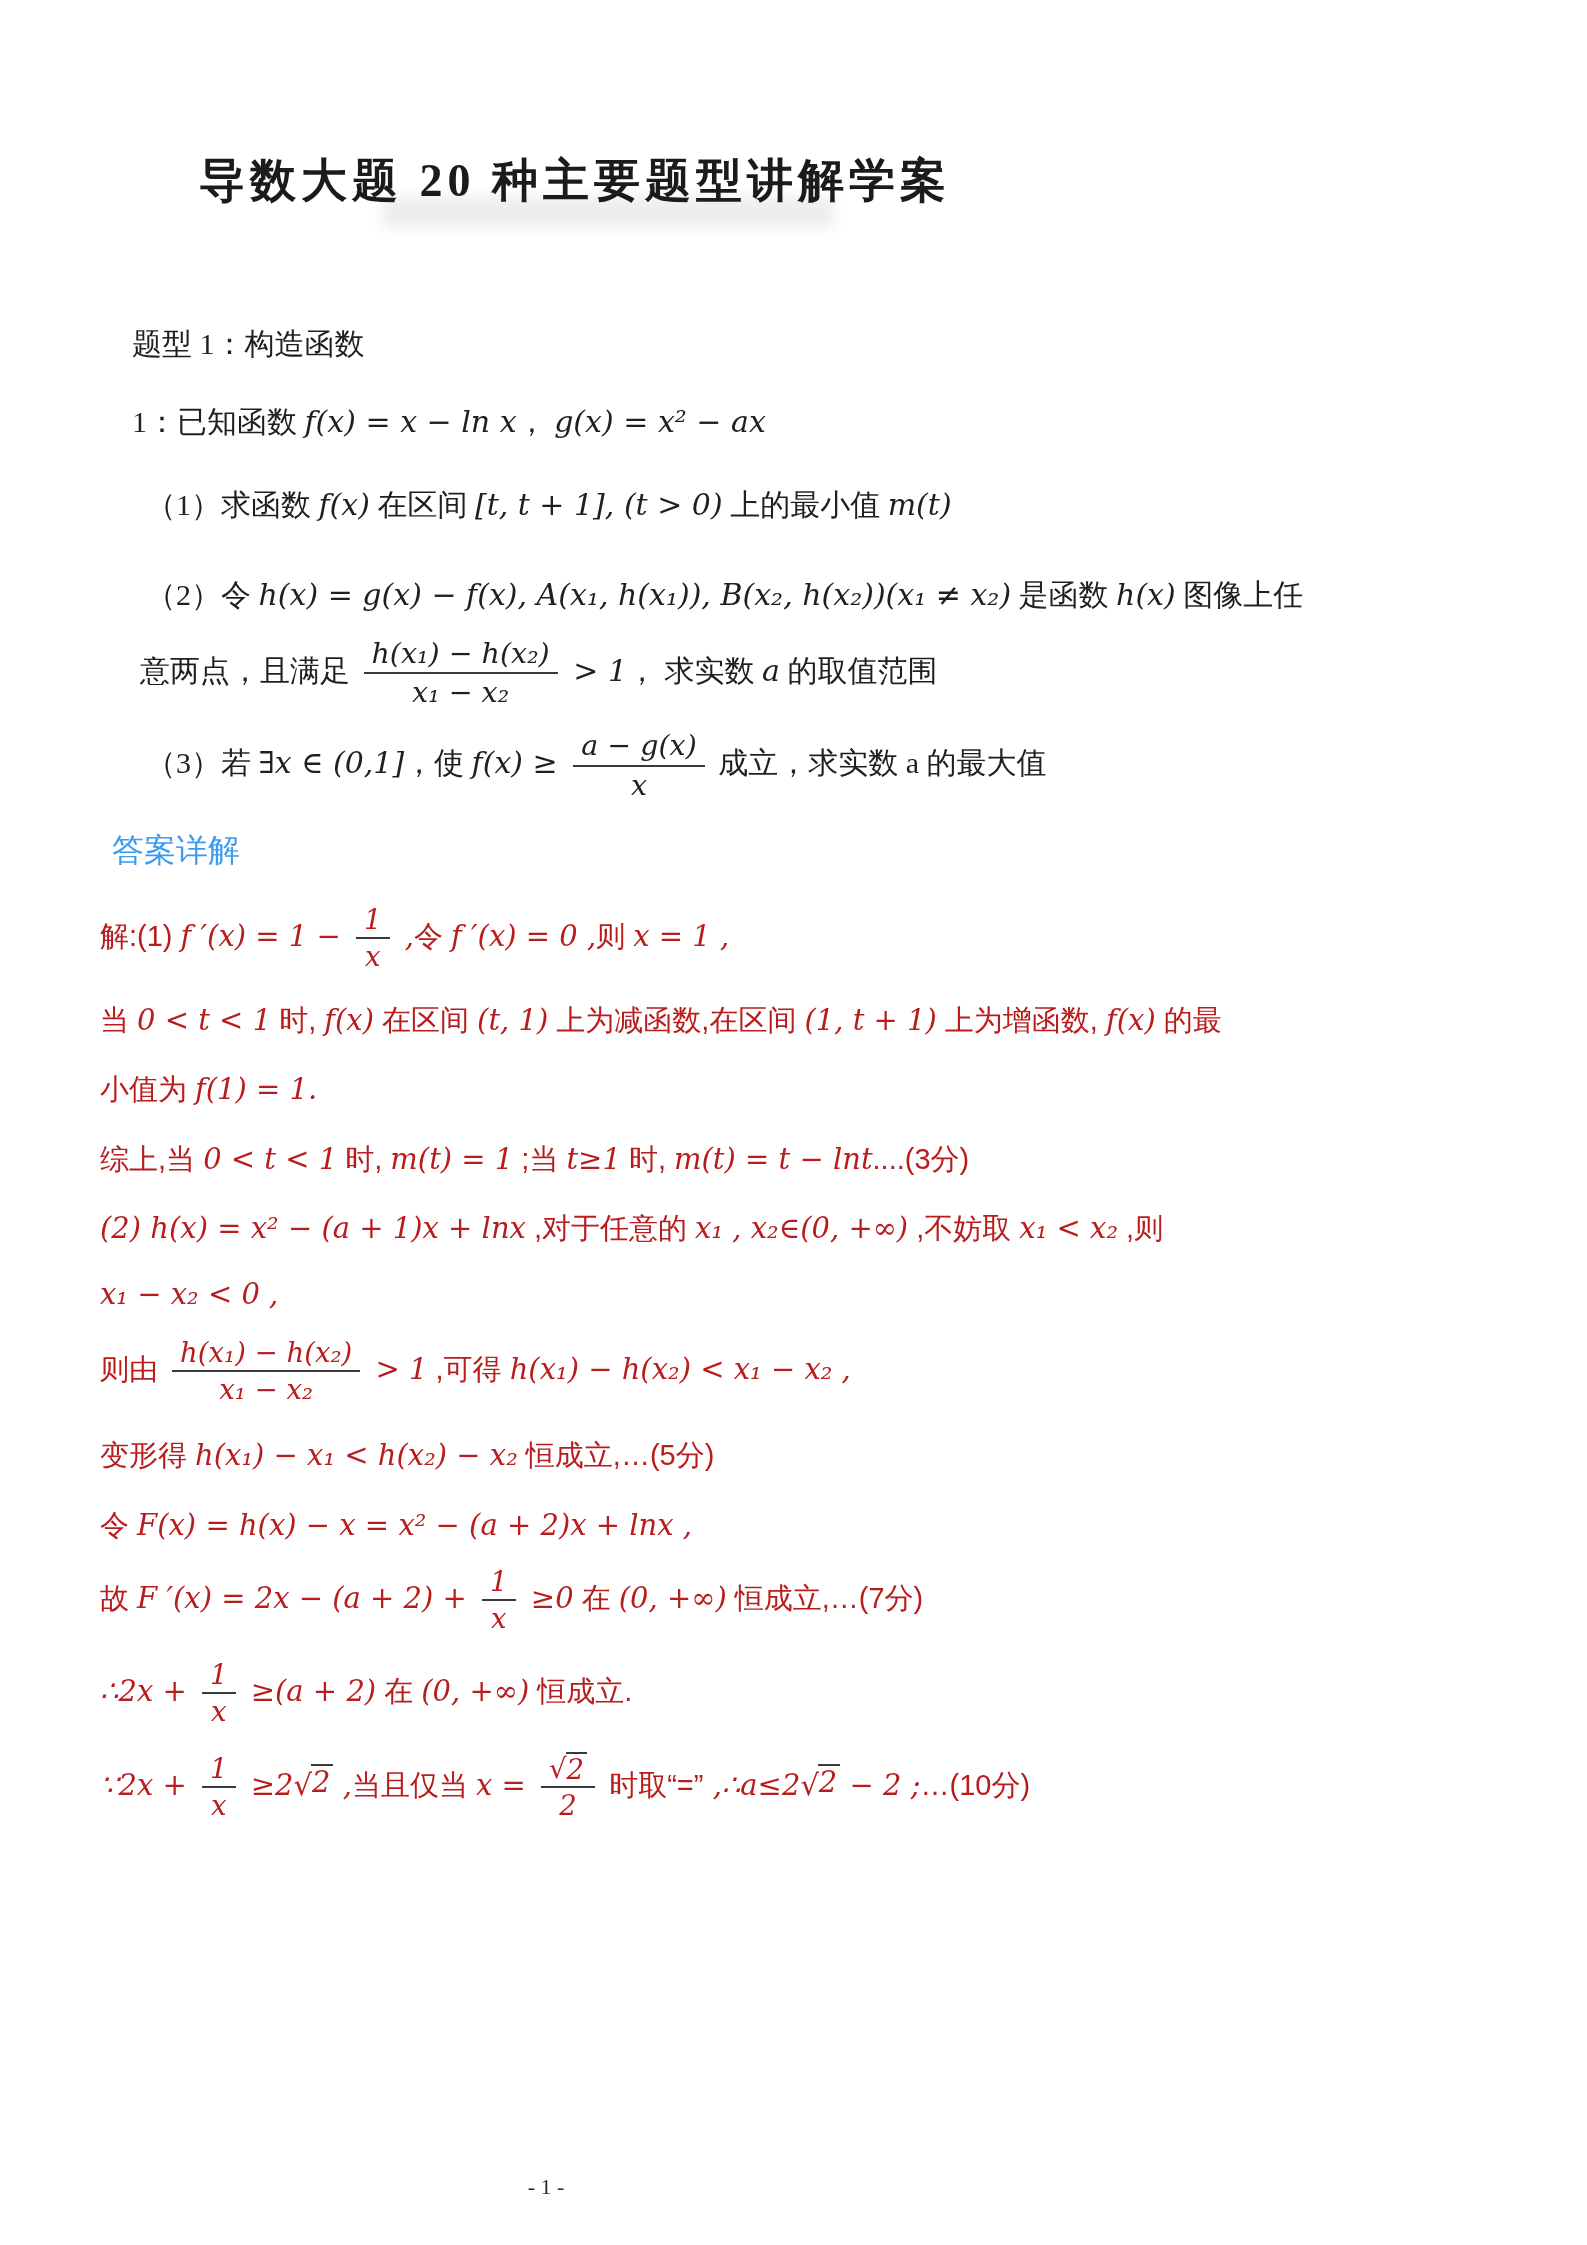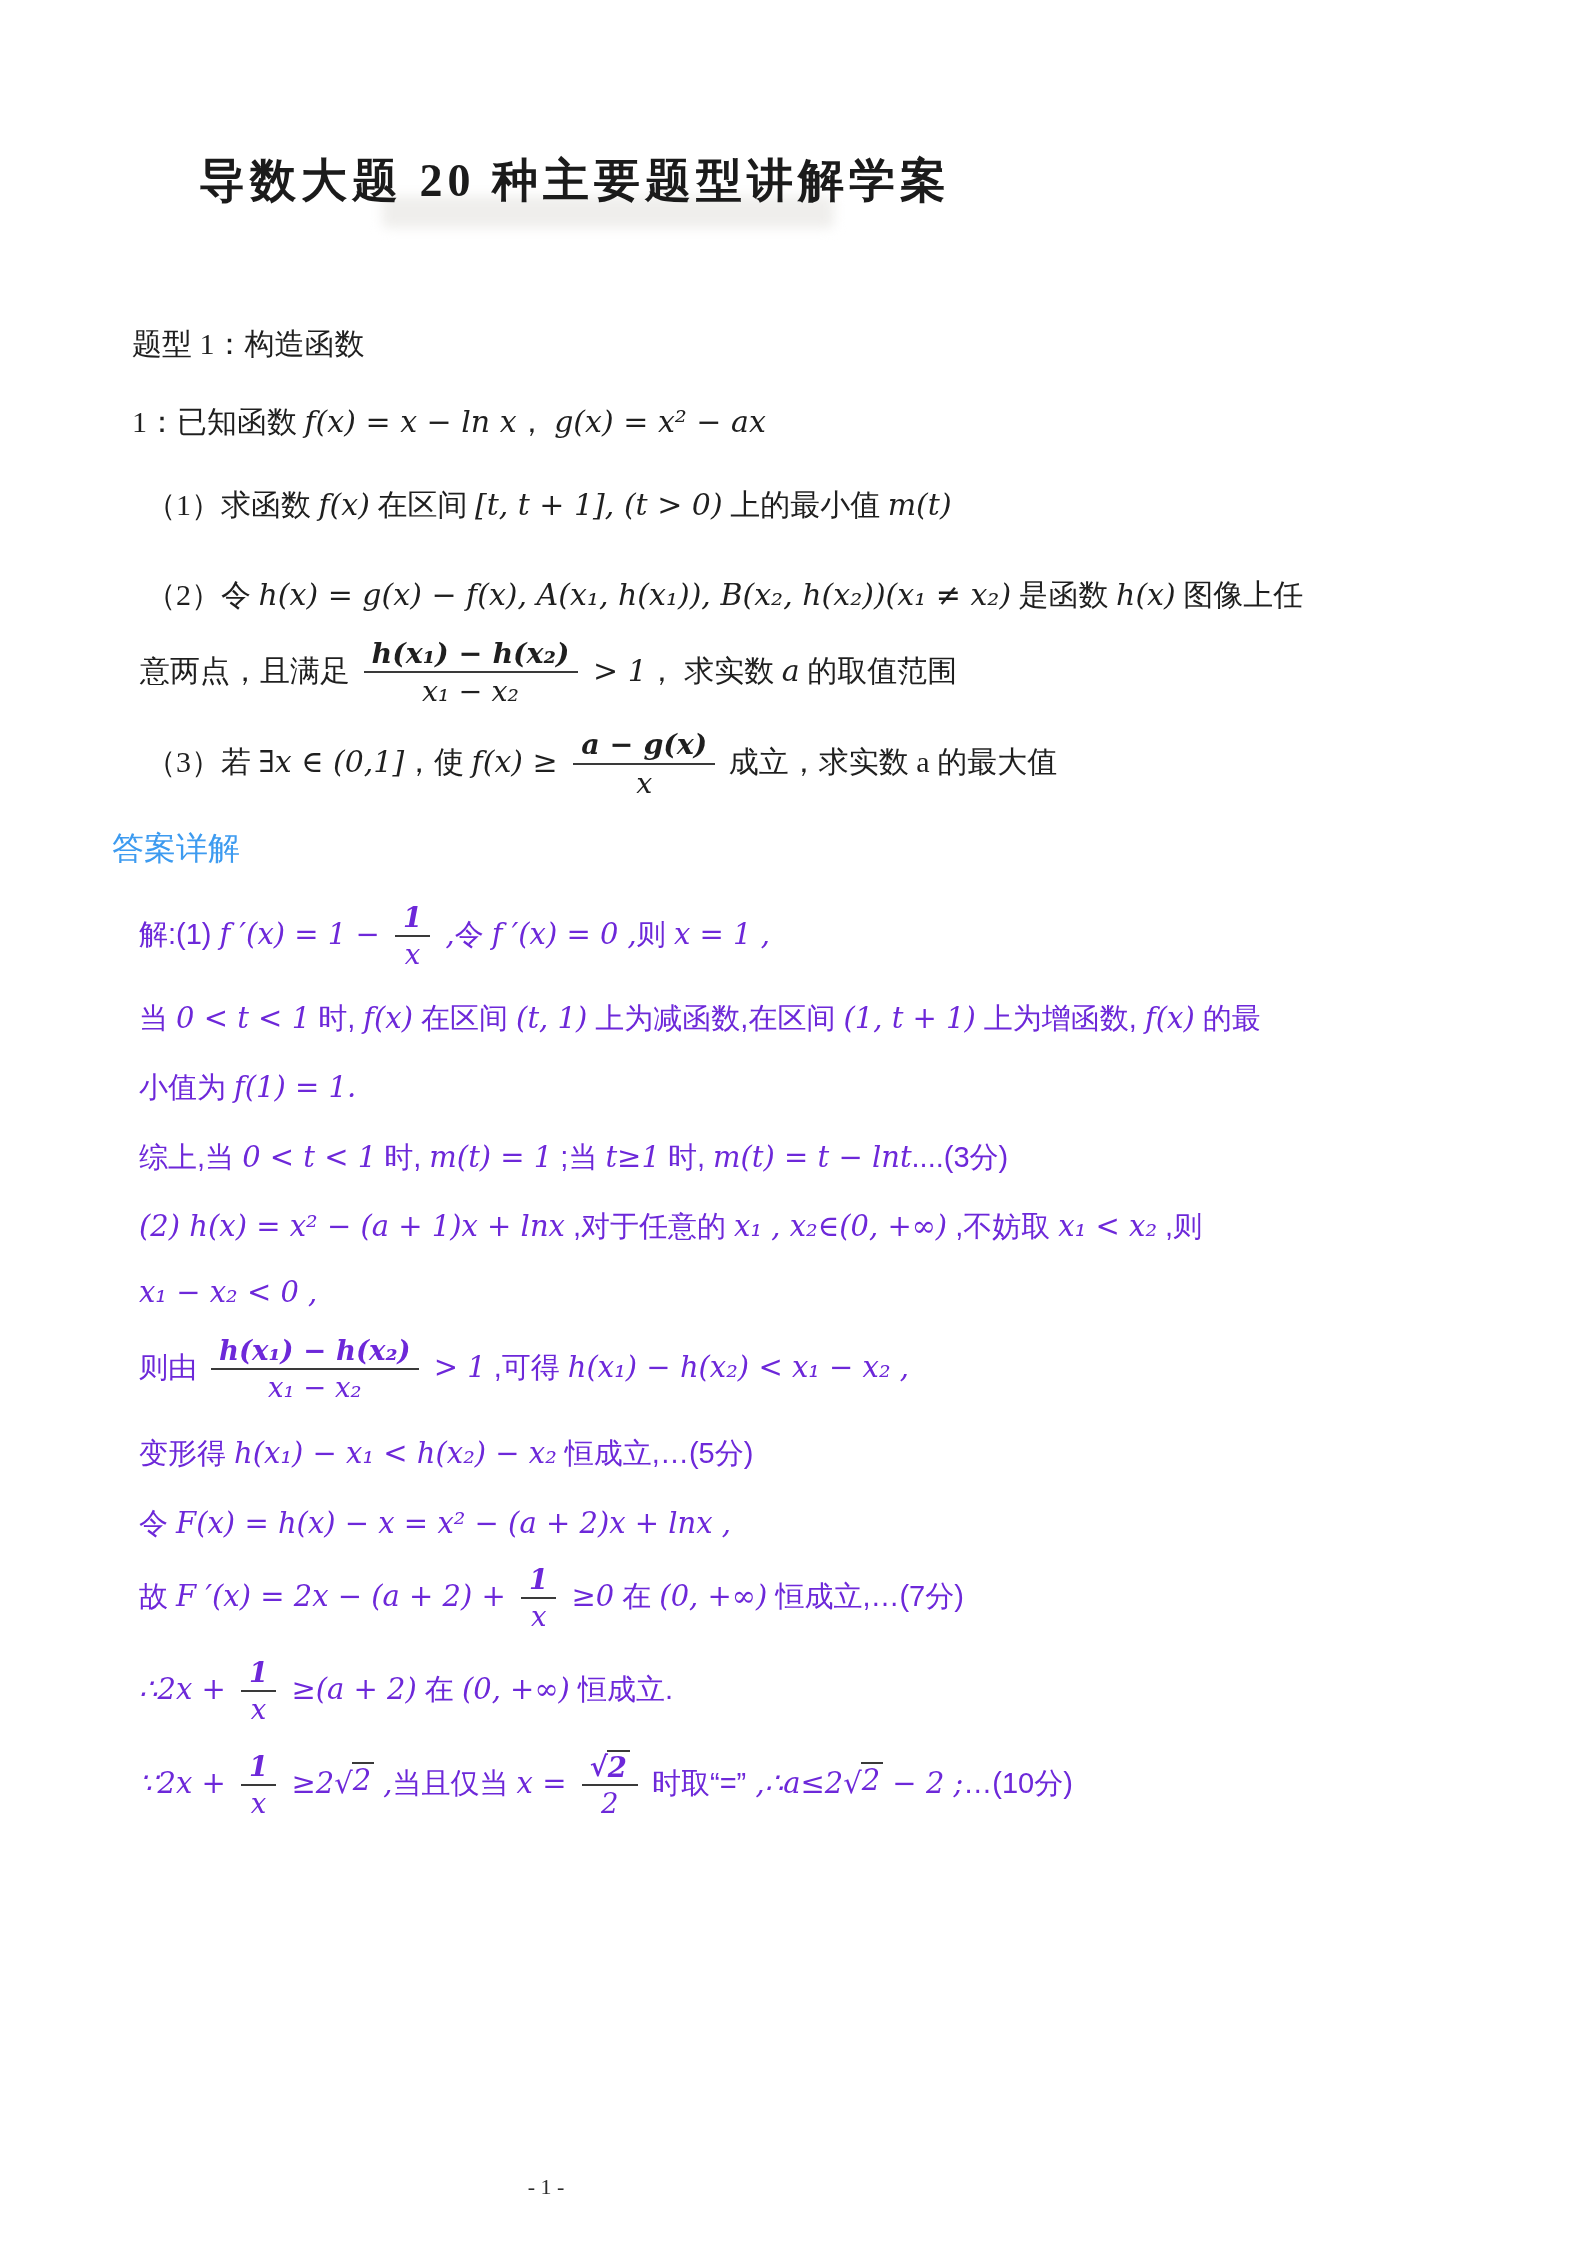--- a/index.html
+++ b/index.html
@@ -16,33 +16,33 @@
   .ph {margin:110px 0 0 132px;font-family:"Liberation Serif","DejaVu Serif",serif;}
   .pl0{margin:34px 0 0 132px;}
   .pl1{margin:40px 0 0 146px;}
   .pl2{margin:46px 0 0 146px;}
   .pl3{margin:20px 0 0 140px;}
   .pl4{margin:18px 0 0 146px;}
   
   .answer{margin:26px 0 0 112px;font-size:32px;font-family:"Liberation Serif","DejaVu Serif",serif;
           color:var(--accent,#3d9bf0);cursor:pointer;width:fit-content;}
   
-  .solution{font-size:29px;line-height:1.5;color:#6d28d9;padding-left:39px;}
+  .solution{font-size:29px;line-height:1.5;color:#b91c1c;}
   .solution .zh{font-family:"Liberation Sans","DejaVu Sans",sans-serif;}
   .sl{margin:26px 0 0 100px;}
   .sl.s0{margin-top:30px;} .sl.s1{margin-top:32px;} .sl.s2{margin-top:26px;}
   .sl.s3{margin-top:26px;} .sl.s4{margin-top:26px;} .sl.s5{margin-top:26px;}
   .sl.s6{margin-top:22px;} .sl.s7{margin-top:20px;} .sl.s8{margin-top:28px;}
   .sl.s9{margin-top:26px;} .sl.s10{margin-top:28px;} .sl.s11{margin-top:18px;}
   .sl.s12{margin-top:22px;} .sl.s13{margin-top:24px;}
   
   .mt{font-family:"DejaVu Serif","Liberation Serif",serif;font-style:italic;}
   .frac{display:inline-flex;flex-direction:column;align-items:center;vertical-align:middle;
         margin:0 6px;line-height:1.2;font-size:0.95em;}
-  .frac .num{border-bottom:2px solid #3a3a3a;padding:0 8px 1px;font-weight:bold;}
+  .frac .num{border-bottom:2px solid #3a3a3a;padding:0 8px 1px;}
   .frac .den{padding:1px 8px 0;}
   .sqrt{display:inline-flex;align-items:flex-start;font-family:"DejaVu Serif","Liberation Serif",serif;}
   .sqrt .rad{font-style:normal;margin-right:-1px;}
   .sqrt .vinc{border-top:2px solid #3a3a3a;line-height:1.15;padding:0 3px 0 1px;font-style:italic;}
   .footer{position:absolute;top:2166px;left:0;width:1092px;text-align:center;font-size:22px;
           color:#2b2b2b;font-family:"Liberation Serif","DejaVu Serif",serif;}
 </style>
 </head>
 <body>
 

